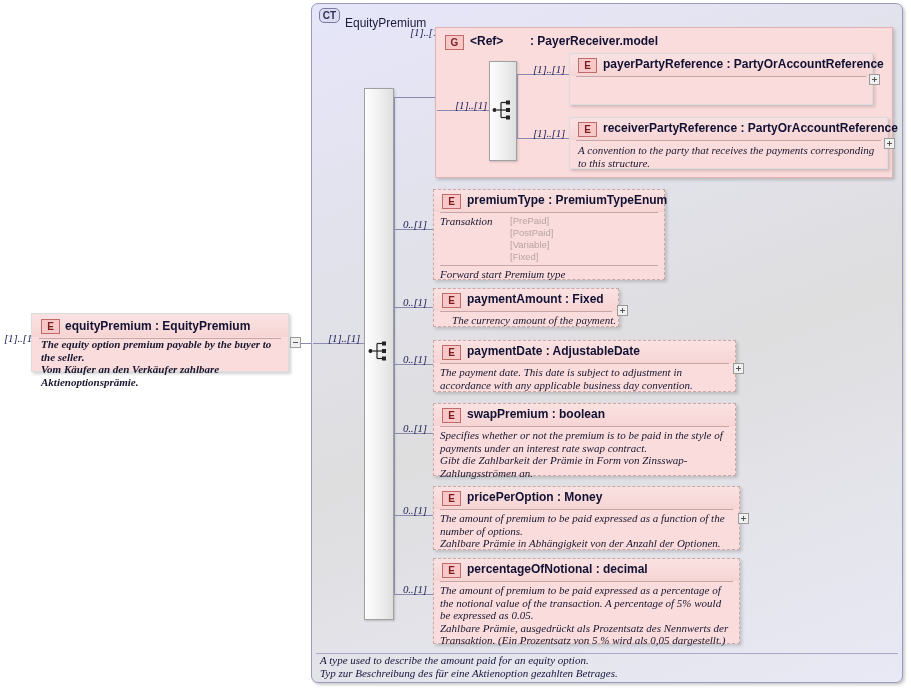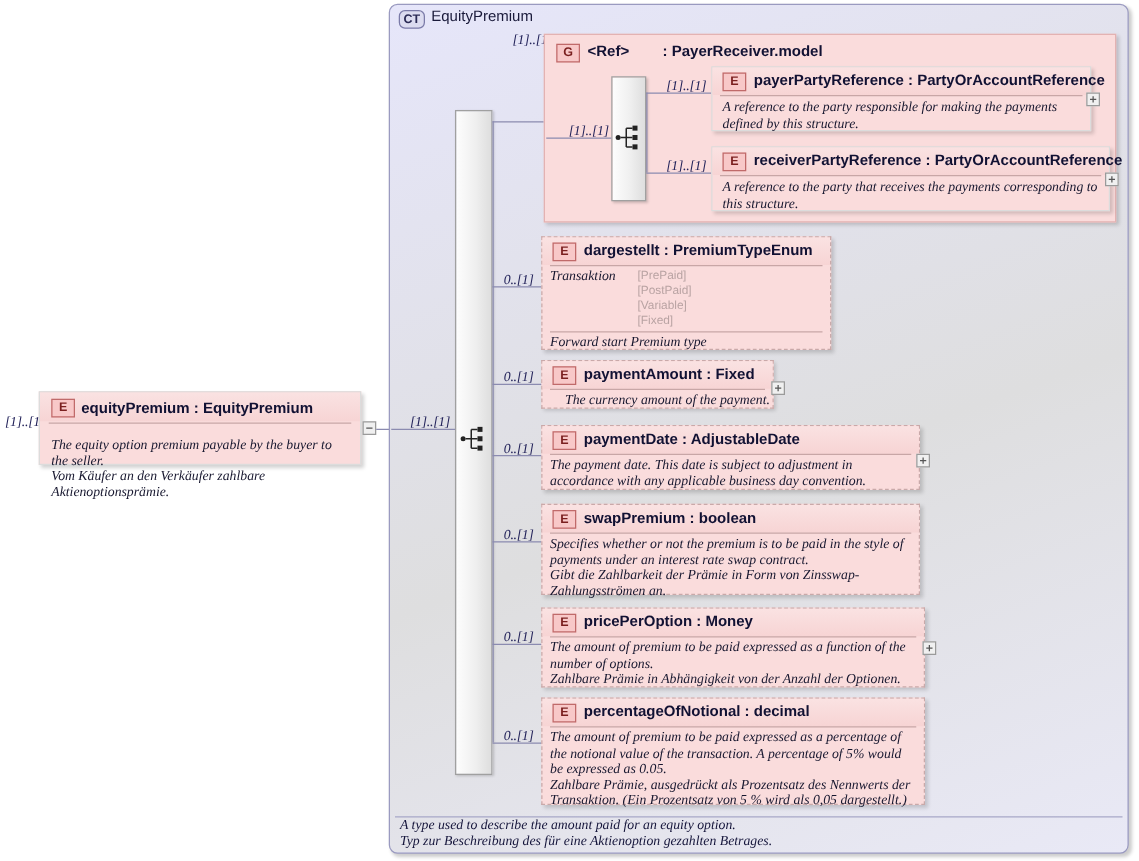--- a/index.html
+++ b/index.html
@@ -255,32 +255,32 @@
 
 <div id="canvas">
 
   <div class="card" style="left:4px; top:332px;">[1]..[1]</div>
 
   <div class="root-box" style="left:31px; top:313px; width:258px; height:59px;">
     <div class="el-head" style="height:23px;"></div>
     <div class="el-badge" style="left:9px; top:5px;">E</div>
     <div class="el-title" style="left:33px; top:5px; font-size:12px;">equityPremium : EquityPremium</div>
     <div class="el-sep" style="top:24px; left:7px; right:7px;"></div>
-    <div class="el-doc" style="left:9px; top:36px; width:240px;">The equity option premium payable by the buyer to the seller.
+    <div class="el-doc" style="left:9px; top:24px; width:240px;font-weight:bold;">The equity option premium payable by the buyer to the seller.
 Vom Käufer an den Verkäufer zahlbare Aktienoptionsprämie.</div>
   </div>
 
   <div class="toggle" style="left:290px; top:337px;"></div>
 
   <div class="hline" style="left:301px; top:343px; width:12px;"></div>
 
   <div class="ct-box" style="left:311px; top:3px; width:592px; height:680px;"></div>
 
   <div class="ct-badge" style="left:319px; top:8px;">CT</div>
-  <div class="ct-title" style="left:345px; top:6px;">EquityPremium</div>
+  <div class="ct-title" style="left:345px; top:16px;">EquityPremium</div>
 
   <div class="ct-footer-sep" style="left:316px; top:653px; width:582px;"></div>
   <div class="ct-footer-text" style="left:320px; top:654px; width:560px;">A type used to describe the amount paid for an equity option.
 Typ zur Beschreibung des für eine Aktienoption gezahlten Betrages.</div>
 
   <div class="seq-bar" style="left:364px; top:88px; width:30px; height:532px;"></div>
 
   <svg class="seq-icon" style="left:368px; top:340px;" width="24" height="22" viewBox="0 0 24 22">
     <circle cx="2.5" cy="11" r="2" fill="#222"></circle>
     <line x1="4.5" y1="11" x2="9" y2="11" stroke="#222" stroke-width="1.2"></line>
@@ -326,43 +326,42 @@
   <div class="vline" style="left:517px; top:74px; height:64px;"></div>
 
   <div class="hline" style="left:517px; top:74px; width:52px;"></div>
   <div class="card" style="left:533px; top:63px;">[1]..[1]</div>
 
   <div class="el-box solid" style="left:569px; top:53px; width:304px; height:52px;">
     <div class="el-head"></div>
     <div class="el-badge">E</div>
     <div class="el-title">payerPartyReference : PartyOrAccountReference</div>
     <div class="el-sep" style="top:22px;"></div>
-    <div class="el-doc" style="left:8px; top:26px; width:288px;">A reference to the party responsible for making the payments defined by this structure.</div>
   </div>
   <div class="toggle plus" style="left:869px; top:74px;"></div>
 
   <div class="hline" style="left:517px; top:138px; width:52px;"></div>
   <div class="card" style="left:533px; top:127px;">[1]..[1]</div>
 
   <div class="el-box solid" style="left:569px; top:117px; width:319px; height:52px;">
     <div class="el-head"></div>
     <div class="el-badge">E</div>
     <div class="el-title">receiverPartyReference : PartyOrAccountReference</div>
     <div class="el-sep" style="top:22px;"></div>
-    <div class="el-doc" style="left:8px; top:26px; width:303px;">A reference to the party that receives the payments corresponding to this structure.</div>
+    <div class="el-doc" style="left:8px; top:26px; width:303px;">A convention to the party that receives the payments corresponding to this structure.</div>
   </div>
   <div class="toggle plus" style="left:884px; top:138px;"></div>
 
   <div class="hline" style="left:394px; top:229px; width:41px;"></div>
   <div class="card" style="left:403px; top:218px;">0..[1]</div>
 
   <div class="el-box dashed" style="left:433px; top:189px; width:232px; height:91px;">
     <div class="el-head"></div>
     <div class="el-badge">E</div>
-    <div class="el-title">dargestellt : PremiumTypeEnum</div>
+    <div class="el-title">premiumType : PremiumTypeEnum</div>
     <div class="el-sep" style="top:22px;"></div>
     <div class="el-enum-label" style="left:6px; top:25px;">Transaktion</div>
     <div class="el-enum-values" style="left:76px; top:25px;">[PrePaid]
 [PostPaid]
 [Variable]
 [Fixed]</div>
     <div class="el-sep" style="top:75px;"></div>
     <div class="el-doc" style="left:6px; top:78px; width:218px;">Forward start Premium type</div>
   </div>
 

